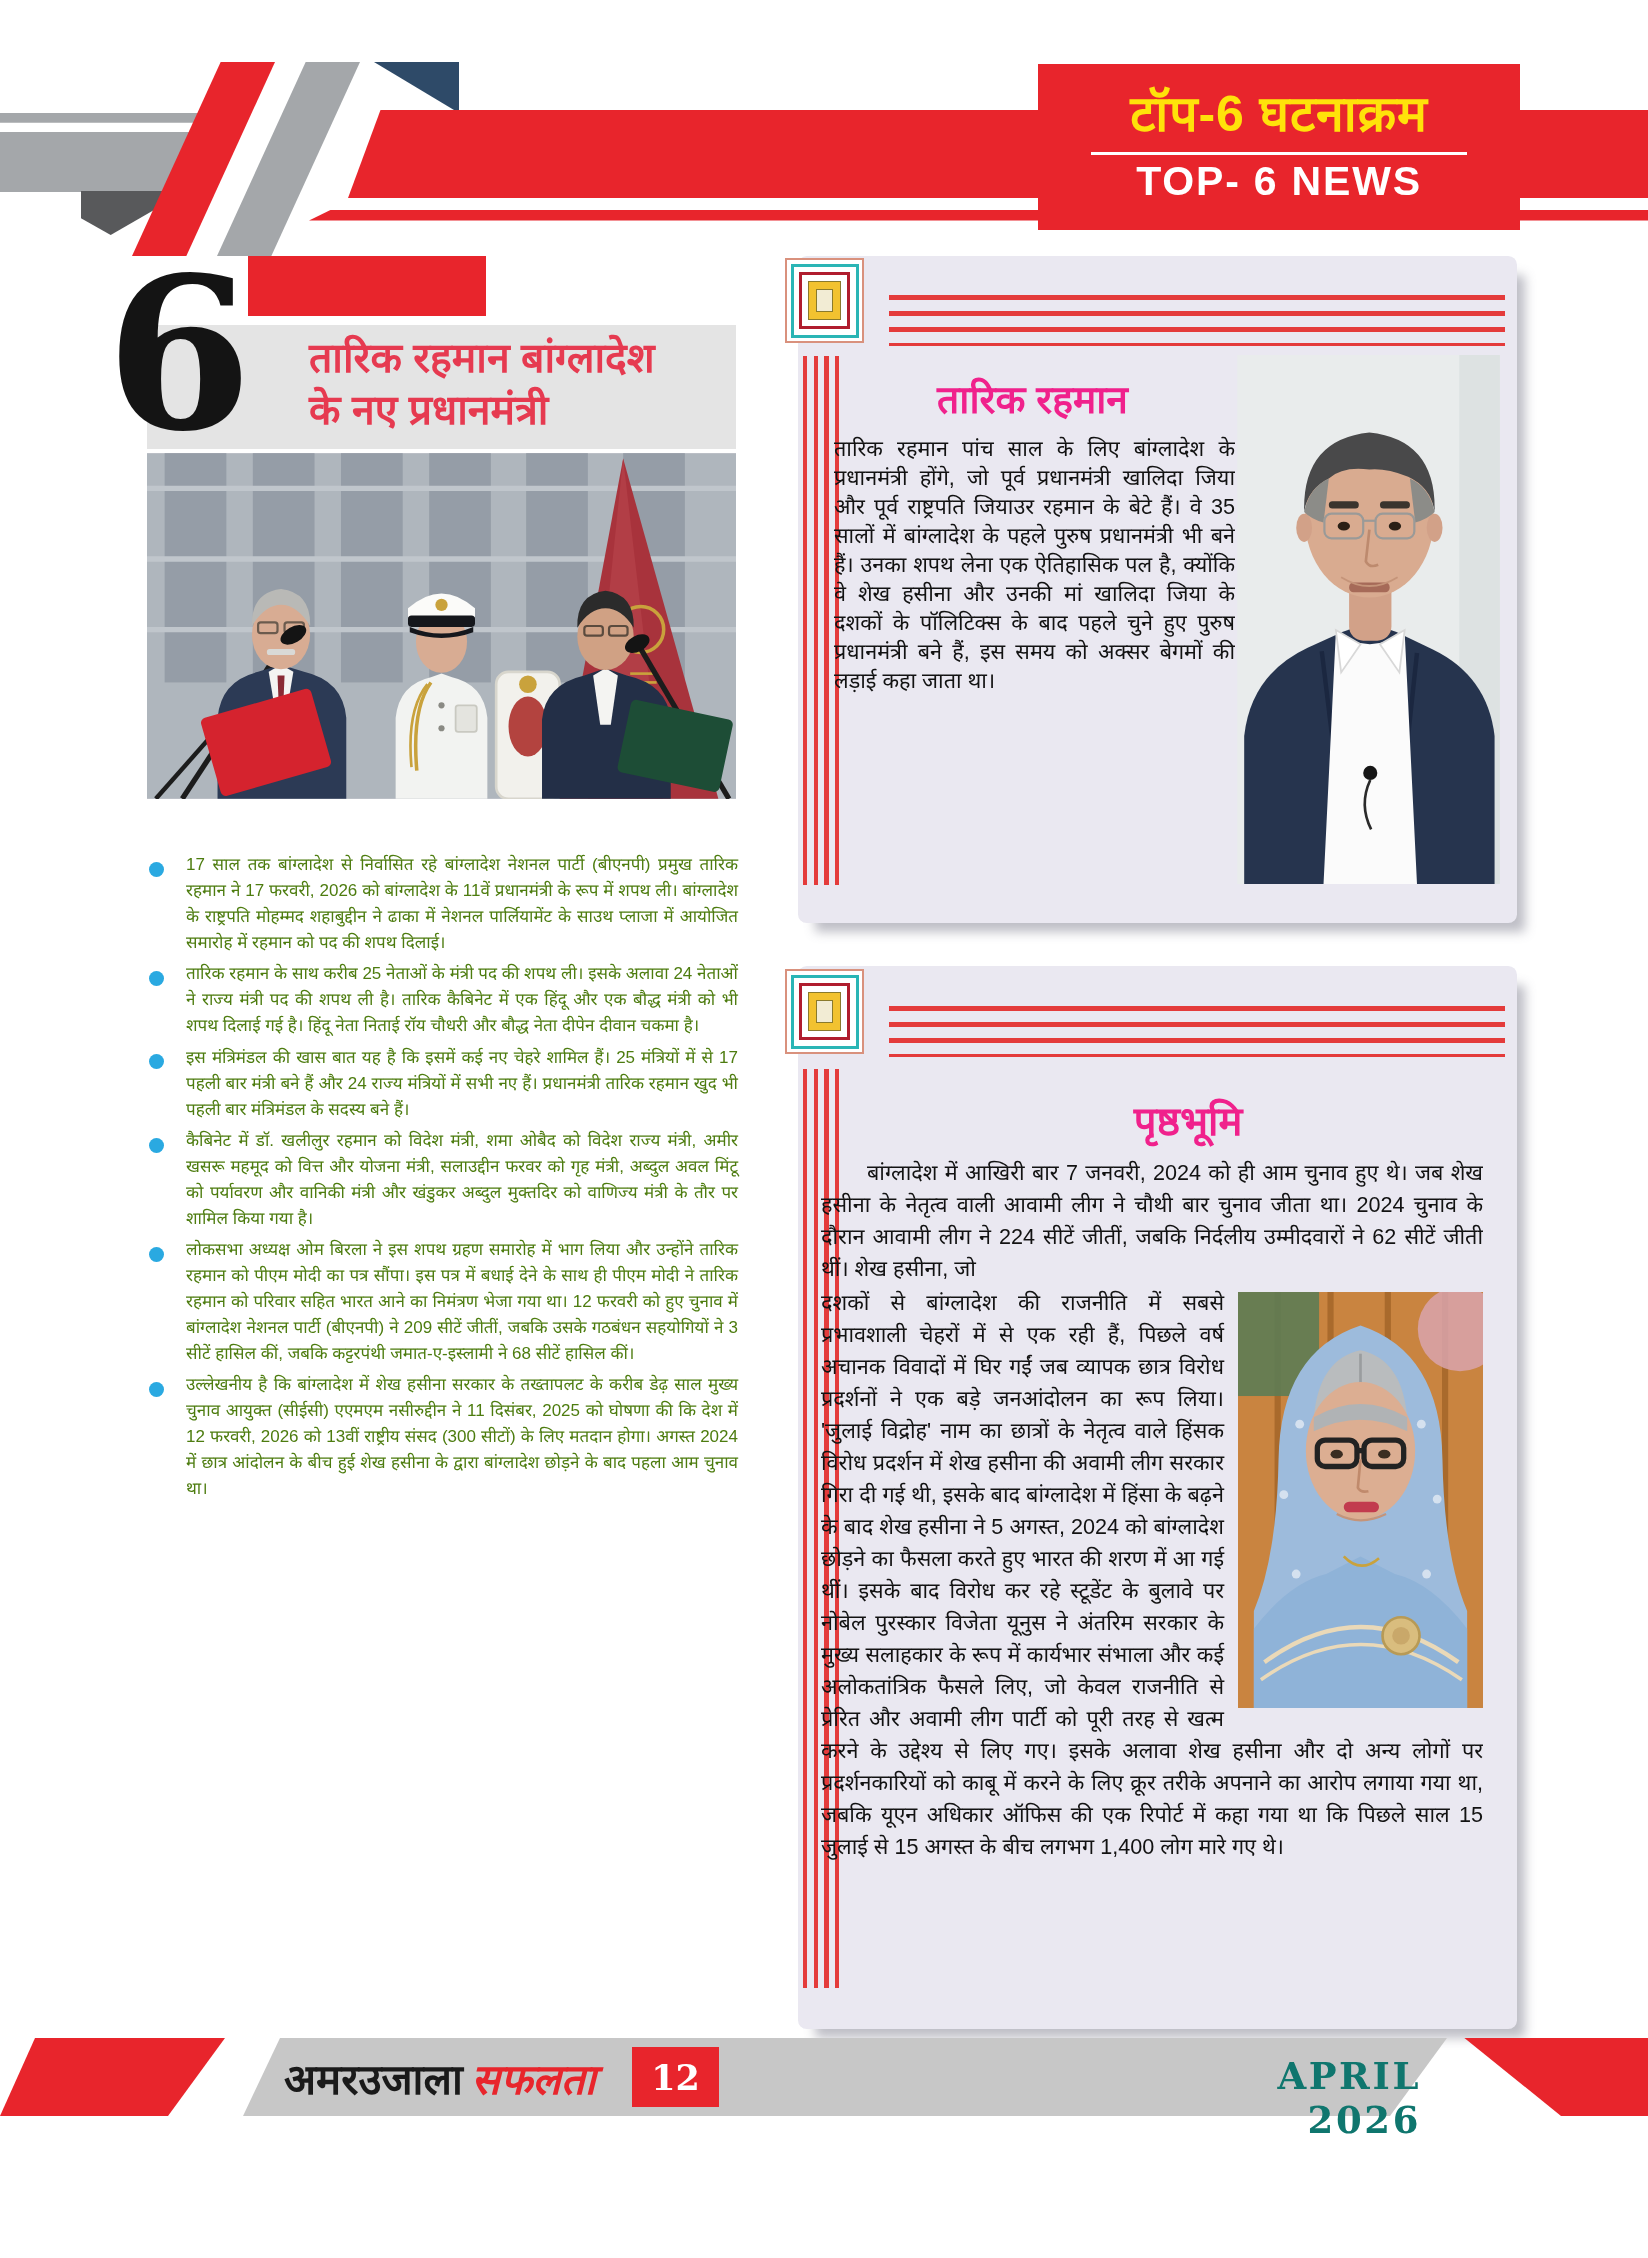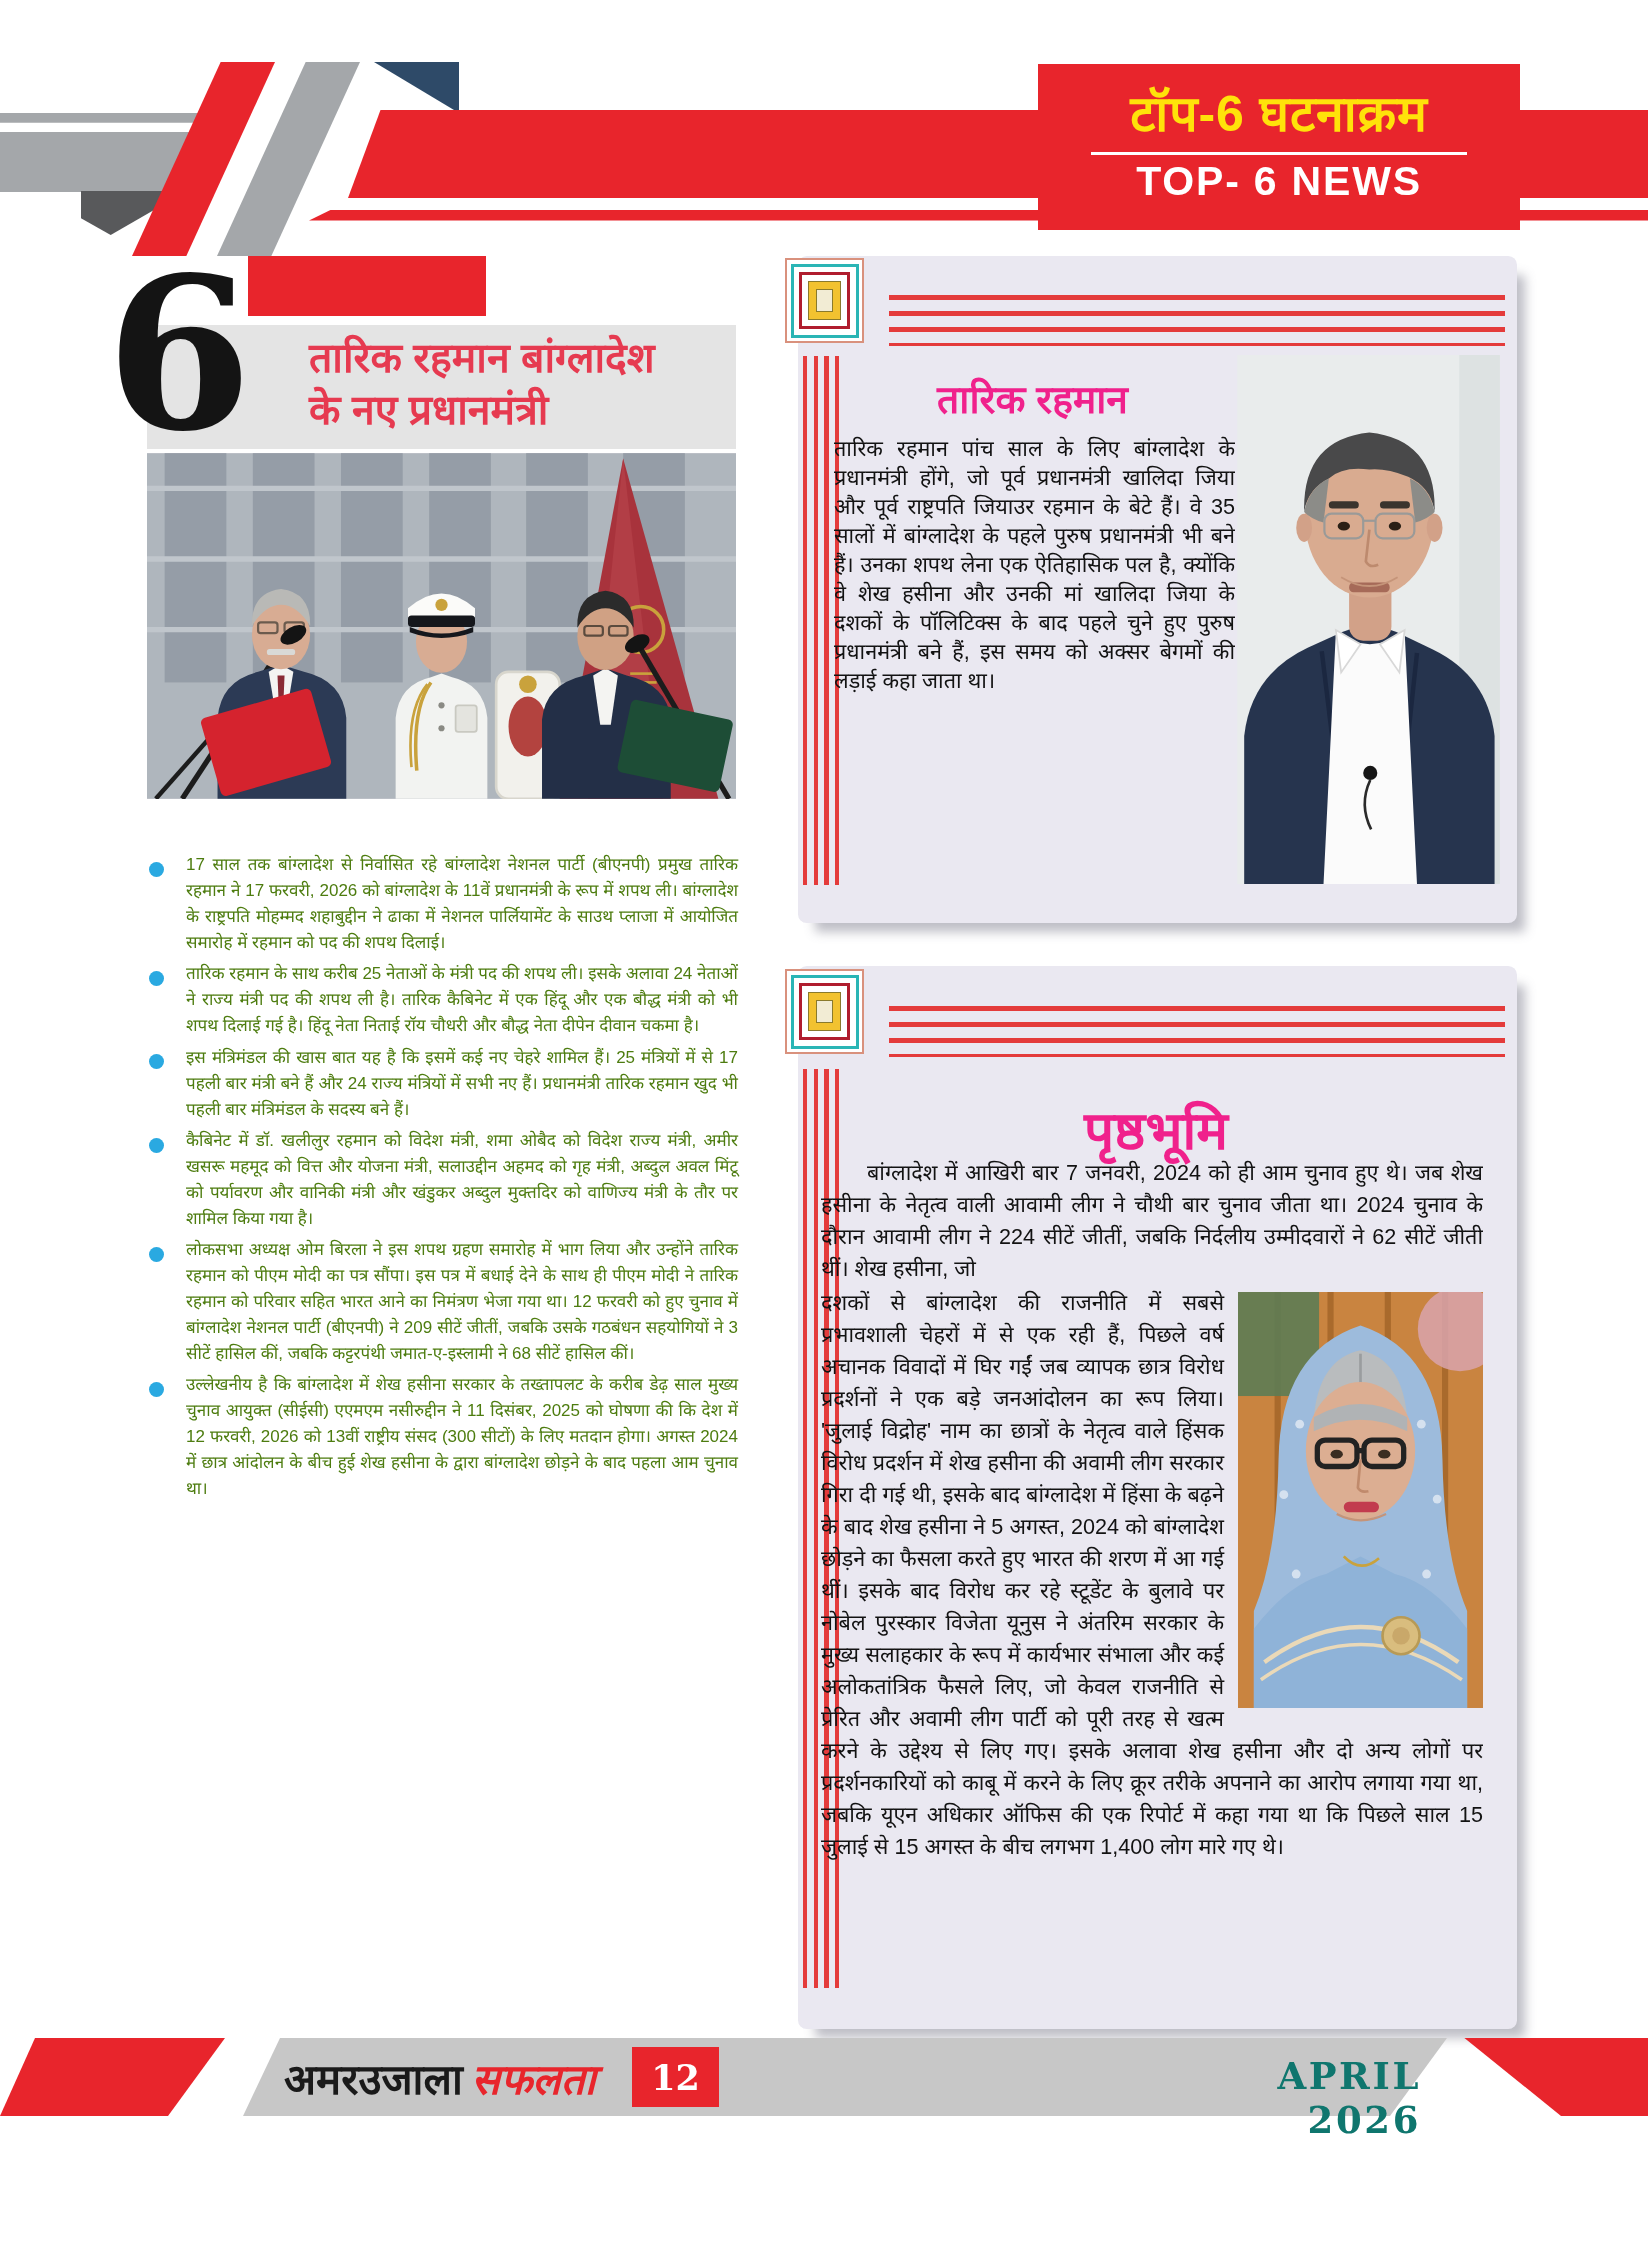--- a/index.html
+++ b/index.html
@@ -69,21 +69,21 @@
     padding:3.5px; z-index:4; }
   .orn-teal { width:100%; height:100%; border:3.5px solid #2ab5b5; padding:5.3px; background:#fff; }
   .orn-red  { width:100%; height:100%; border:3.5px solid #b01d2e; padding:6.2px; background:#fff; }
   .orn-gold { width:100%; height:100%; background:#f2c230; border:1.8px solid #8a7a2c; padding:7px; }
   .orn-core { width:100%; height:100%; background:#f2ecd4; border:1.8px solid #8a7a2c; }
   #orn1 { left:785px; top:258px; }
   #orn2 { left:785px; top:969px; }
 
   .panel-title { position:absolute; color:#f0218c; font-weight:800; text-align:center; z-index:3; }
   #title1 { left:834px; top:371px; width:397px; font-size:39px; }
-  #title2 { left:834px; top:1092px; width:644px; font-size:53px; }
+  #title2 { left:866px; top:1092px; width:644px; font-size:40px; }
 
   .panel-body { position:absolute; color:#121212; text-align:justify; z-index:3; }
   #body1 { left:834px; top:434px; width:401px; font-size:21.6px; line-height:29px; height:487px; overflow:hidden; }
   #body2 { left:821px; top:1157px; width:662px; font-size:21.6px; line-height:32px; height:858px; overflow:hidden; }
   #body2 .p1 { text-indent:46px; margin-bottom:1.8px; }
 
   .photo-b { position:absolute; left:1237px; top:355px; width:263px; height:529px; z-index:3; overflow:hidden; }
   .photo-c { float:right; width:245px; height:416px; margin:5.3px 0 8.8px 14px; overflow:hidden; }
 
   
@@ -213,21 +213,21 @@
     <div class="bullet">
       <span class="dot"></span>
       <p>तारिक रहमान के साथ करीब 25 नेताओं के मंत्री पद की शपथ ली। इसके अलावा 24 नेताओं ने राज्य मंत्री पद की शपथ ली है। तारिक कैबिनेट में एक हिंदू और एक बौद्ध मंत्री को भी शपथ दिलाई गई है। हिंदू नेता निताई रॉय चौधरी और बौद्ध नेता दीपेन दीवान चकमा है।</p>
     </div>
     <div class="bullet">
       <span class="dot"></span>
       <p>इस मंत्रिमंडल की खास बात यह है कि इसमें कई नए चेहरे शामिल हैं। 25 मंत्रियों में से 17 पहली बार मंत्री बने हैं और 24 राज्य मंत्रियों में सभी नए हैं। प्रधानमंत्री तारिक रहमान खुद भी पहली बार मंत्रिमंडल के सदस्य बने हैं।</p>
     </div>
     <div class="bullet">
       <span class="dot"></span>
-      <p>कैबिनेट में डॉ. खलीलुर रहमान को विदेश मंत्री, शमा ओबैद को विदेश राज्य मंत्री, अमीर खसरू महमूद को वित्त और योजना मंत्री, सलाउद्दीन अहमद को गृह मंत्री, अब्दुल अवल मिंटू को पर्यावरण और वानिकी मंत्री और खंडुकर अब्दुल मुक्तदिर को वाणिज्य मंत्री के तौर पर शामिल किया गया है।</p>
+      <p>कैबिनेट में डॉ. खलीलुर रहमान को विदेश मंत्री, शमा ओबैद को विदेश राज्य मंत्री, अमीर खसरू महमूद को वित्त और योजना मंत्री, सलाउद्दीन फरवर को गृह मंत्री, अब्दुल अवल मिंटू को पर्यावरण और वानिकी मंत्री और खंडुकर अब्दुल मुक्तदिर को वाणिज्य मंत्री के तौर पर शामिल किया गया है।</p>
     </div>
     <div class="bullet">
       <span class="dot"></span>
       <p>लोकसभा अध्यक्ष ओम बिरला ने इस शपथ ग्रहण समारोह में भाग लिया और उन्होंने तारिक रहमान को पीएम मोदी का पत्र सौंपा। इस पत्र में बधाई देने के साथ ही पीएम मोदी ने तारिक रहमान को परिवार सहित भारत आने का निमंत्रण भेजा गया था। 12 फरवरी को हुए चुनाव में बांग्लादेश नेशनल पार्टी (बीएनपी) ने 209 सीटें जीतीं, जबकि उसके गठबंधन सहयोगियों ने 3 सीटें हासिल कीं, जबकि कट्टरपंथी जमात-ए-इस्लामी ने 68 सीटें हासिल कीं।</p>
     </div>
     <div class="bullet">
       <span class="dot"></span>
       <p>उल्लेखनीय है कि बांग्लादेश में शेख हसीना सरकार के तख्तापलट के करीब डेढ़ साल मुख्य चुनाव आयुक्त (सीईसी) एएमएम नसीरुद्दीन ने 11 दिसंबर, 2025 को घोषणा की कि देश में 12 फरवरी, 2026 को 13वीं राष्ट्रीय संसद (300 सीटों) के लिए मतदान होगा। अगस्त 2024 में छात्र आंदोलन के बीच हुई शेख हसीना के द्वारा बांग्लादेश छोड़ने के बाद पहला आम चुनाव था।</p>
     </div>
   </div>

